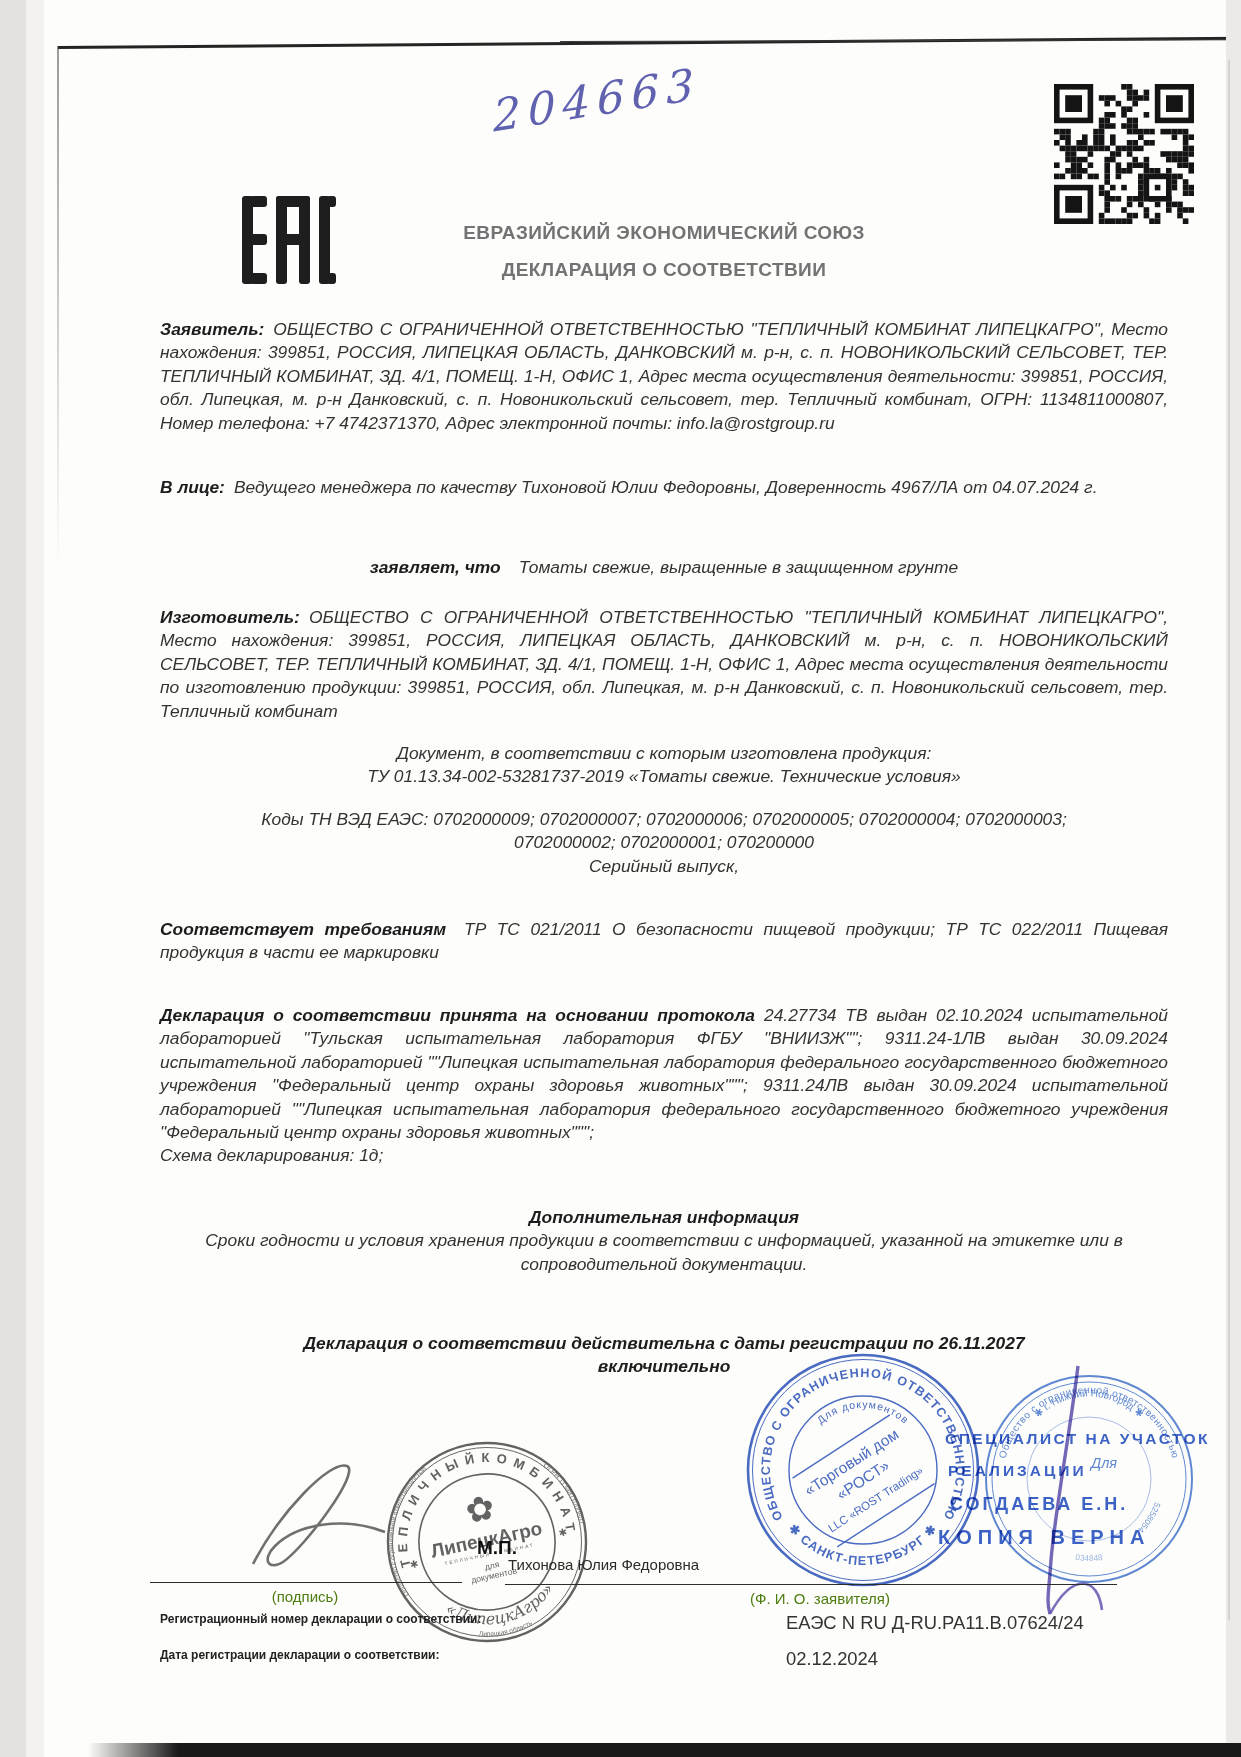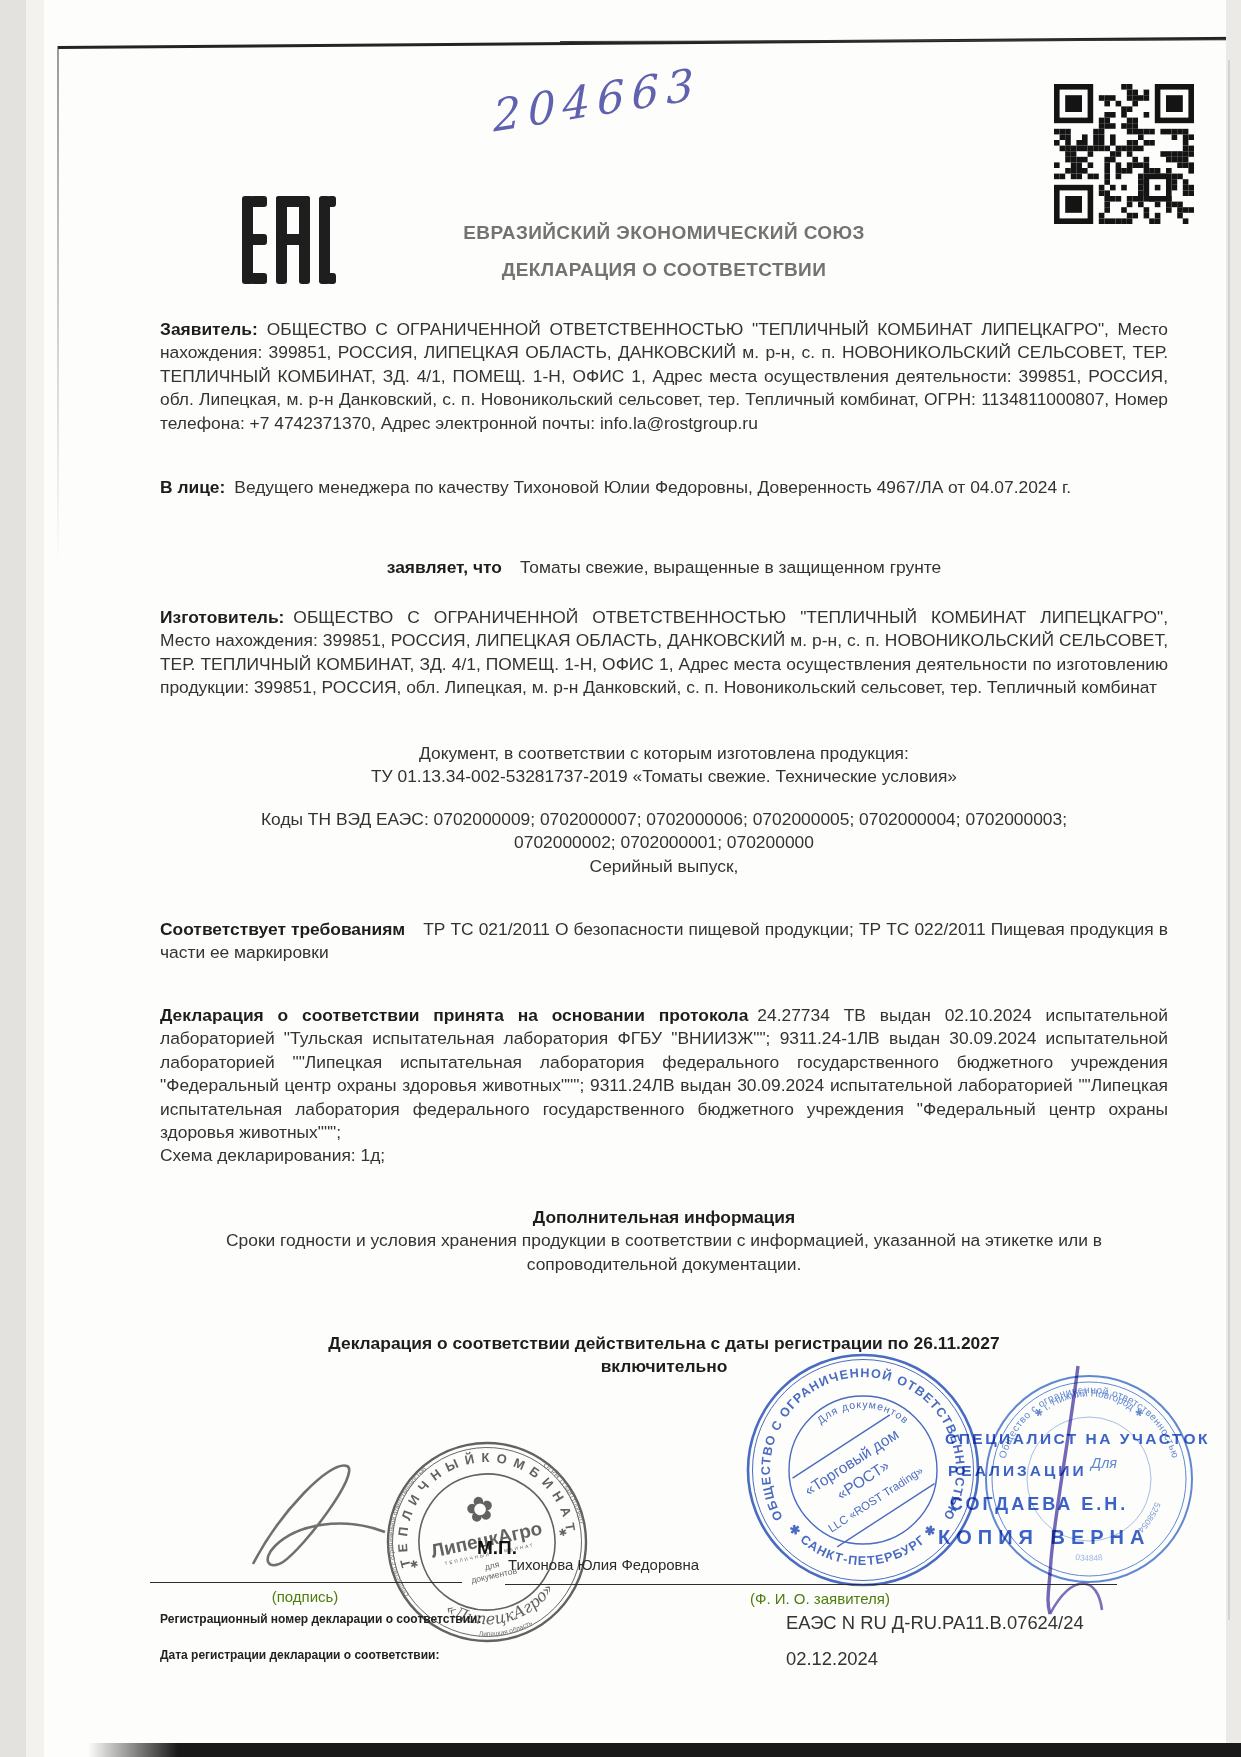--- a/index.html
+++ b/index.html
@@ -1,20 +1,20 @@
 <!DOCTYPE html>
 <html><head>
 <meta charset="utf-8">
 <style>
   html,body{margin:0;padding:0;background:#d8d7d4;}
   .page{position:relative;width:1241px;height:1757px;background:#fdfdfb;overflow:hidden;
         font-family:"Liberation Sans",sans-serif;color:#2e2e2e;}
   .abs{position:absolute;}
   .para{position:absolute;left:160px;width:1008px;font-size:17.4px;line-height:23.4px;
-        text-align:justify;color:#333;}
+        text-align:justify;color:#333;font-style:italic;}
   .para.noj{text-align:center;}
   .lbl{font-weight:bold;color:#1d1d1d;margin-right:9px;}
   .lbl.wide{margin-right:18px;}
   .title{position:absolute;left:160px;width:1008px;text-align:center;font-weight:bold;
          font-size:19px;color:#737373;letter-spacing:.4px;}
   .caption{position:absolute;font-size:15px;color:#4d7c0f;text-align:center;}
   .sigline{position:absolute;border-top:1.6px solid #2c2c2c;height:0;}
   .footrow-l{position:absolute;left:160px;font-size:12px;font-weight:bold;color:#222;}
   .footrow-v{position:absolute;left:786px;font-size:18.4px;color:#333;}
   .hand{position:absolute;left:492px;top:74px;font-family:"DejaVu Serif",serif;font-style:italic;

